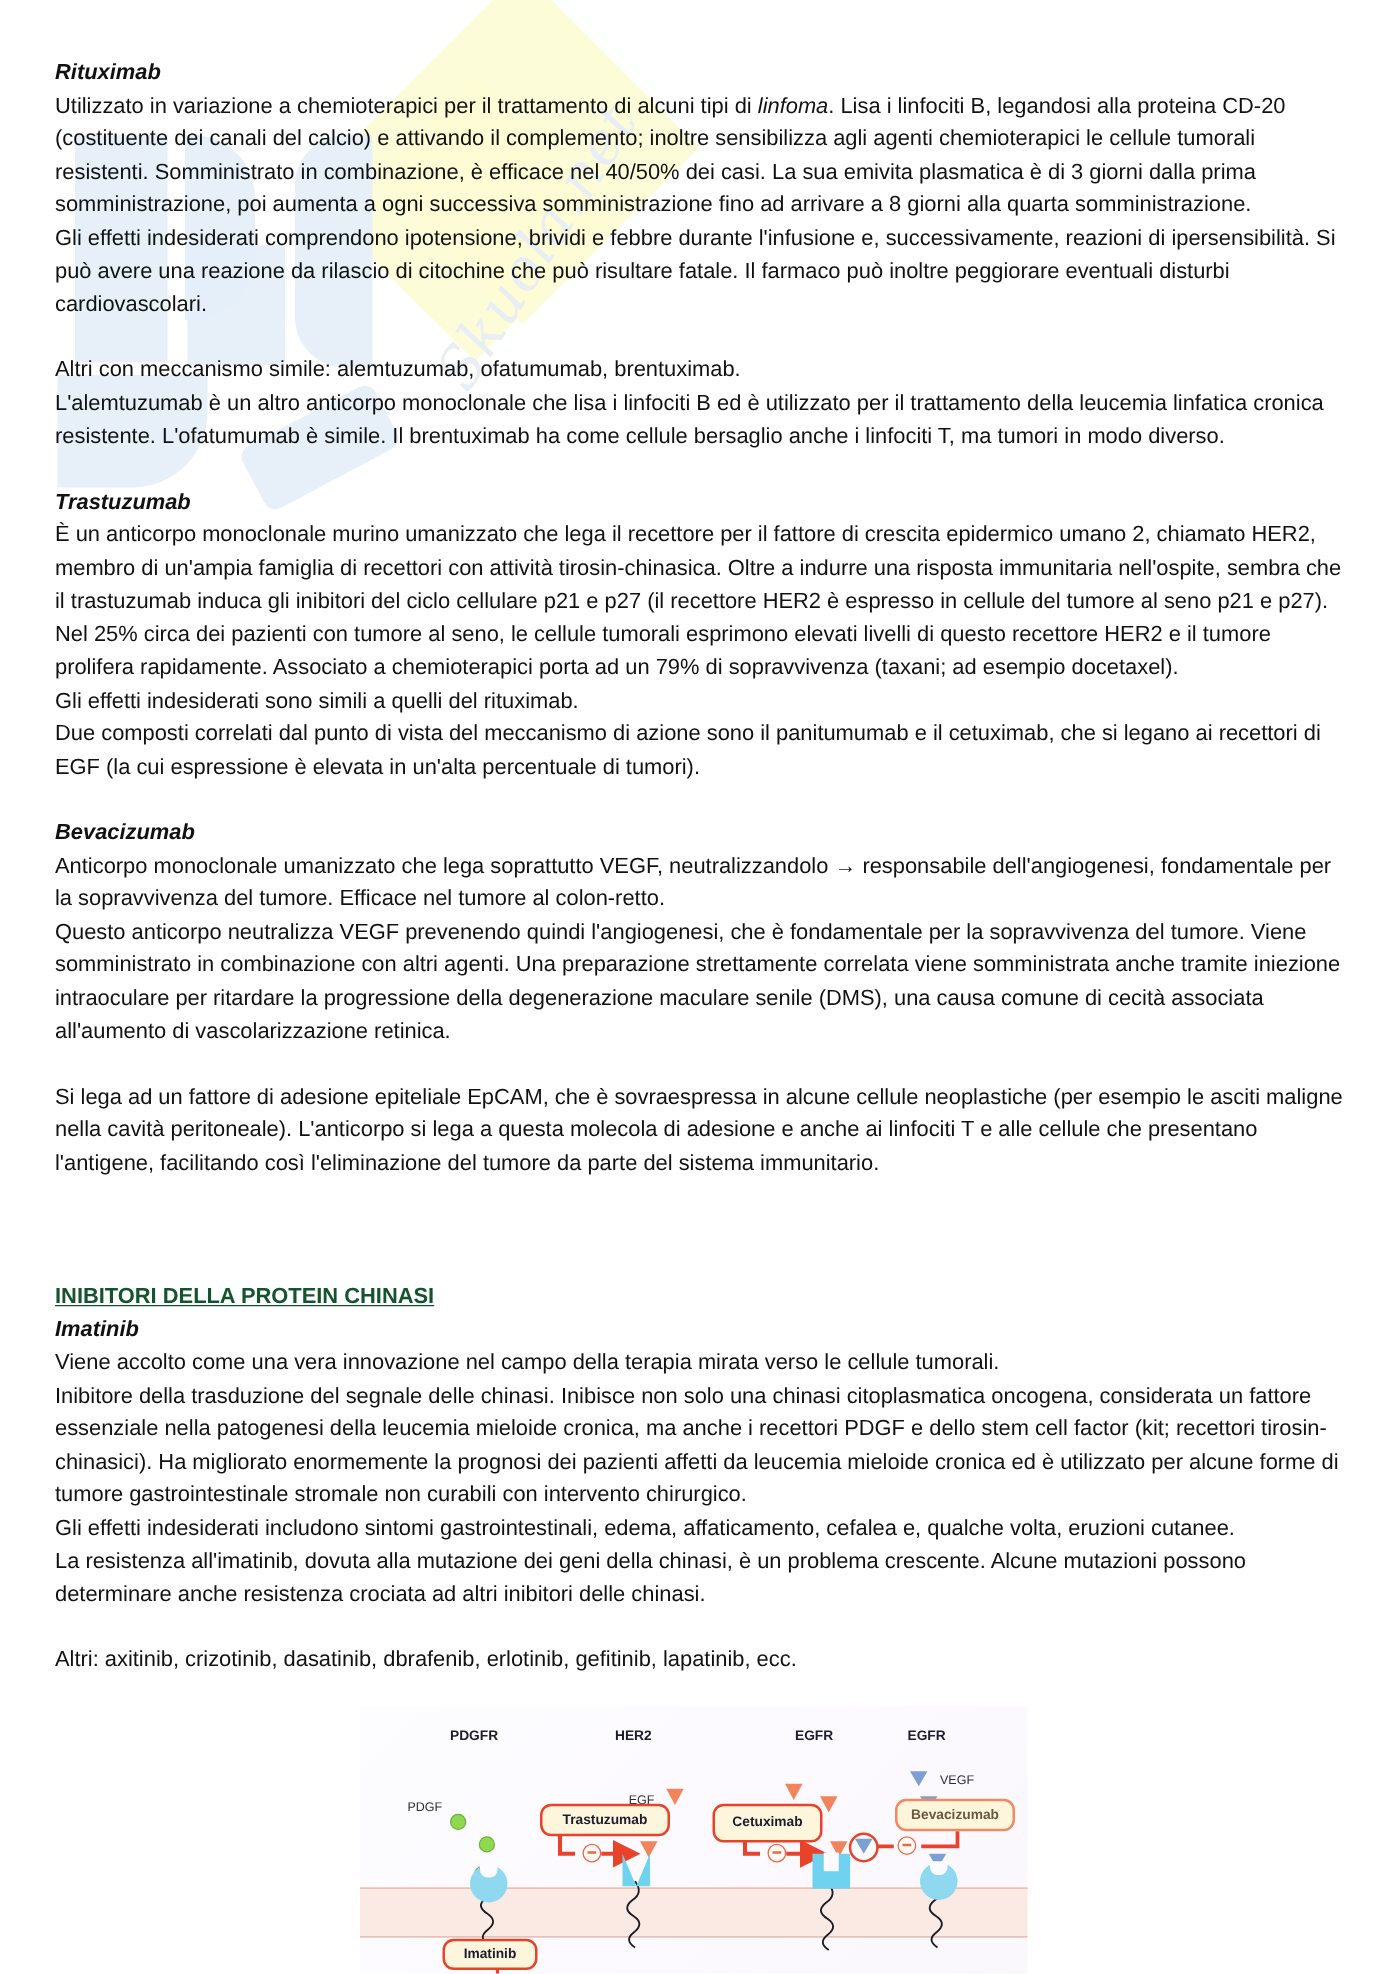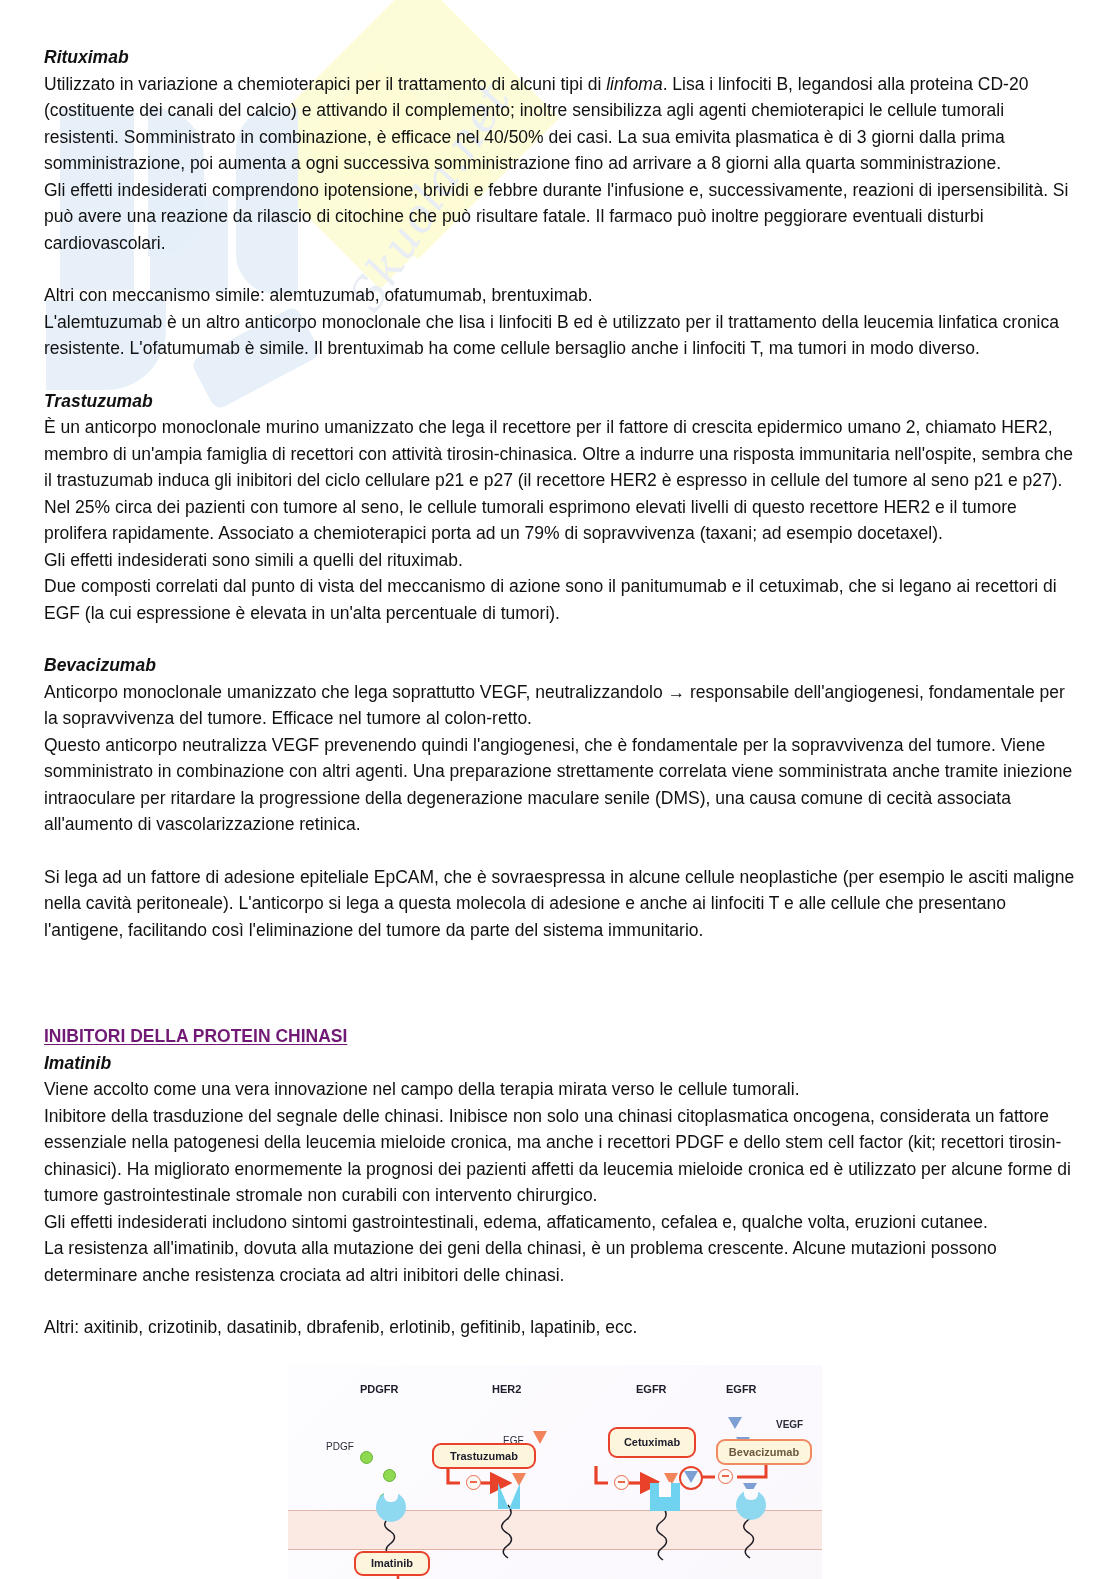--- a/index.html
+++ b/index.html
@@ -63,21 +63,21 @@
     font-style: italic;
     font-size: 17.5px;
     line-height: 26.5px;
     color: #111;
   }
   .heading-underline {
     font-size: 17.5px;
     line-height: 26.5px;
     text-decoration: underline;
     text-underline-offset: 2px;
-    color: #701a75;
+    color: #14532d;
   }
   .para {
     font-size: 17.5px;
     line-height: 26.5px;
     color: #111;
     text-align: left;
   }
   .gap {
     height: 26px;
   }
@@ -332,41 +332,41 @@
         <path d="M474 316 L444 338" stroke="#d9735c" stroke-width="2.4" fill="none" stroke-dasharray="7 5" marker-end="url(#ar-dash)"></path>
       </svg>
 
       <div class="fig-label" style="left:72px; top:18px;">PDGFR</div>
       <div class="fig-label" style="left:204px; top:18px;">HER2</div>
       <div class="fig-label" style="left:348px; top:18px;">EGFR</div>
       <div class="fig-label" style="left:438px; top:18px;">EGFR</div>
 
       <div class="fig-text" style="left:38px; top:76px;">PDGF</div>
       <div class="fig-text" style="left:215px; top:70px;">EGF</div>
-      <div class="fig-text" style="left:488px; top:54px;font-weight:bold;">VEGF</div>
+      <div class="fig-text" style="left:464px; top:54px;">VEGF</div>
 
       <div class="green-dot" style="left:72px; top:86px;"></div>
       <div class="green-dot" style="left:95px; top:104px;"></div>
       <div class="green-dot" style="left:91px; top:128px;"></div>
 
       <div class="tri-orange" style="left:245px; top:66px;"></div>
       <div class="tri-orange" style="left:224px; top:108px;"></div>
       <div class="tri-orange" style="left:340px; top:62px;"></div>
       <div class="tri-orange" style="left:368px; top:72px;"></div>
       <div class="tri-orange" style="left:376px; top:108px;"></div>
 
       <div class="tri-blue" style="left:440px; top:52px;"></div>
       <div class="tri-blue" style="left:448px; top:72px;"></div>
       <div class="tri-blue" style="left:455px; top:118px;"></div>
 
       <div style="position:absolute; left:391px; top:101px; width:24px; height:24px; border:2.4px solid #e8422a; border-radius:50%; background:#f6fbff; box-sizing:border-box;"></div>
       <div class="tri-blue" style="left:396px; top:106px;"></div>
 
       <div class="drug-box" style="left:144px; top:78px; width:104px; height:26px;">Trastuzumab</div>
-      <div class="drug-box" style="left:282px; top:62px; width:88px; height:31px;margin-left:38px;">Cetuximab</div>
+      <div class="drug-box" style="left:282px; top:78px; width:88px; height:31px;">Cetuximab</div>
       <div class="drug-box soft" style="left:428px; top:74px; width:96px; height:26px;">Bevacizumab</div>
       <div class="drug-box" style="left:66px; top:186px; width:76px; height:25px;">Imatinib</div>
 
       <div class="minus-circle" style="left:178px; top:110px;"></div>
       <div class="minus-circle" style="left:326px; top:110px;"></div>
       <div class="minus-circle" style="left:430px; top:104px;"></div>
 
       <div class="recep-round" style="left:88px; top:127px;"></div>
       <div class="recep-notch" style="left:96px; top:126px;"></div>
 

